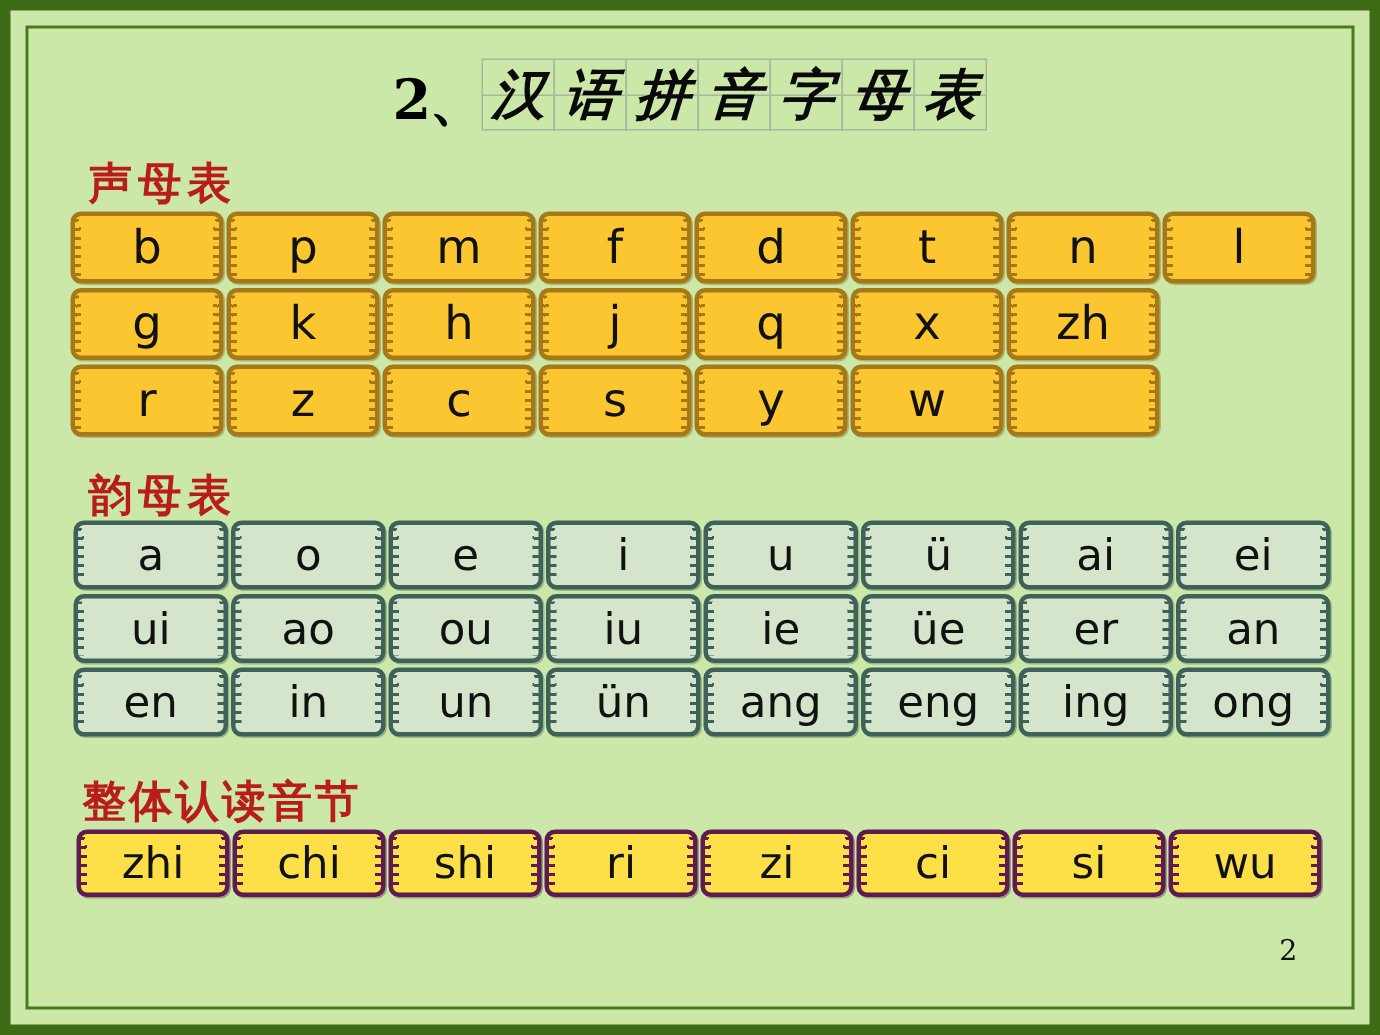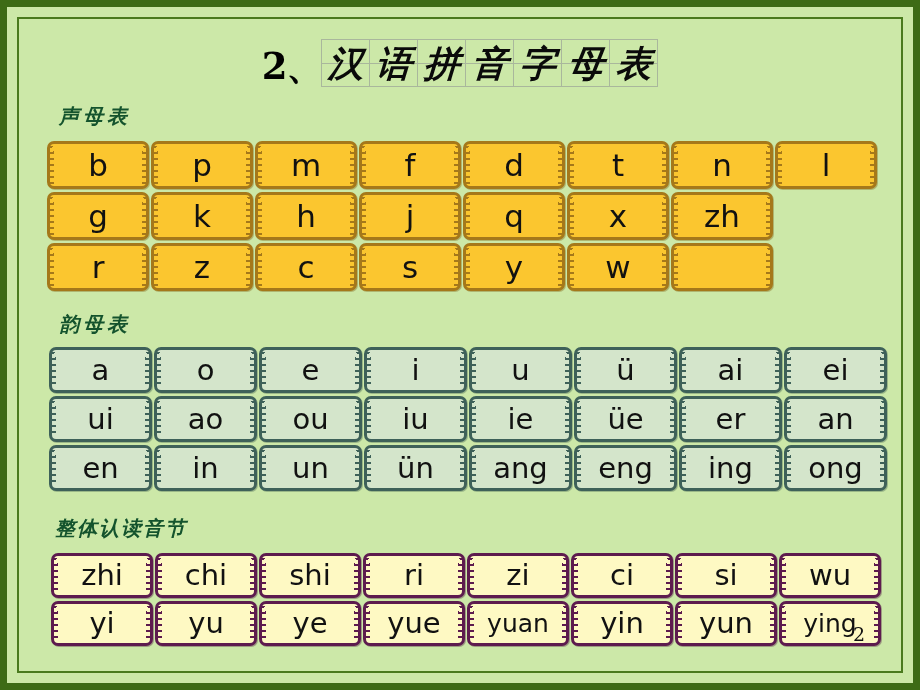--- a/index.html
+++ b/index.html
@@ -76,24 +76,23 @@
     font-style: italic;
     color: #0a0a0a;
     line-height: 1;
     transform: skewX(-3deg);
   }
 
   
   .section-label {
     position: absolute;
     font-family: "DejaVu Serif", serif;
-    font-size: 20px;
+    font-size: 29px;
     font-weight: bold;
-    font-style: italic;
-    color: #14532d;
+    color: #b91c1c;
     letter-spacing: 4px;
     white-space: nowrap;
   }
   #label-shengmu { left: 52px; top: 96px; }
   #label-yunmu   { left: 52px; top: 304px; }
   #label-zhengti { left: 48px; top: 508px; letter-spacing: 2px; }
 
   
   .grid {
     position: absolute;
@@ -166,21 +165,21 @@
       repeating-radial-gradient(circle at 50% 0,
         #3e6159 0 2px, transparent 2px 6px);
   }
   #grid-yunmu .cell-txt { font-size: 29px; }
 
   
   #grid-zhengti { left: 44px; top: 546px; }
   #grid-zhengti .cell {
     width: 102px;
     height: 45px;
-    background: #fef9c3;
+    background: #fde047;
     border: 3px solid #5d1b4e;
     box-shadow: 1px 1px 0 rgba(70,15,58,.35);
   }
   #grid-zhengti .cell::before,
   #grid-zhengti .cell::after {
     background:
       repeating-radial-gradient(circle at 50% 0,
         #5d1b4e 0 2px, transparent 2px 6px);
   }
   #grid-zhengti .cell-txt { font-size: 29px; }
@@ -413,43 +412,17 @@
         <div class="cell">
           <span class="cell-txt">ci</span>
         </div>
         <div class="cell">
           <span class="cell-txt">si</span>
         </div>
         <div class="cell">
           <span class="cell-txt">wu</span>
         </div>
       </div>
-      <div class="grid-row">
-        <div class="cell">
-          <span class="cell-txt">yi</span>
-        </div>
-        <div class="cell">
-          <span class="cell-txt">yu</span>
-        </div>
-        <div class="cell">
-          <span class="cell-txt">ye</span>
-        </div>
-        <div class="cell">
-          <span class="cell-txt">yue</span>
-        </div>
-        <div class="cell narrow">
-          <span class="cell-txt">yuan</span>
-        </div>
-        <div class="cell">
-          <span class="cell-txt">yin</span>
-        </div>
-        <div class="cell">
-          <span class="cell-txt">yun</span>
-        </div>
-        <div class="cell narrow">
-          <span class="cell-txt">ying</span>
-        </div>
-      </div>
     </div>
 
   <div id="page-number">2</div>
 
 </div>
 
 </body></html>

